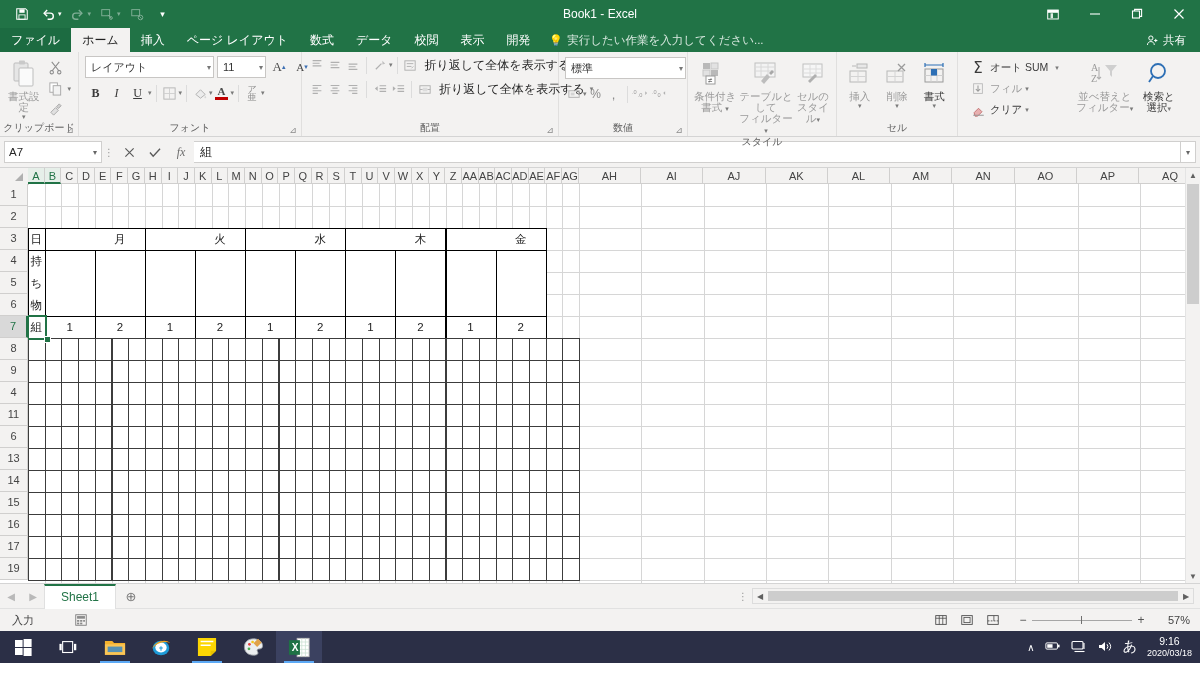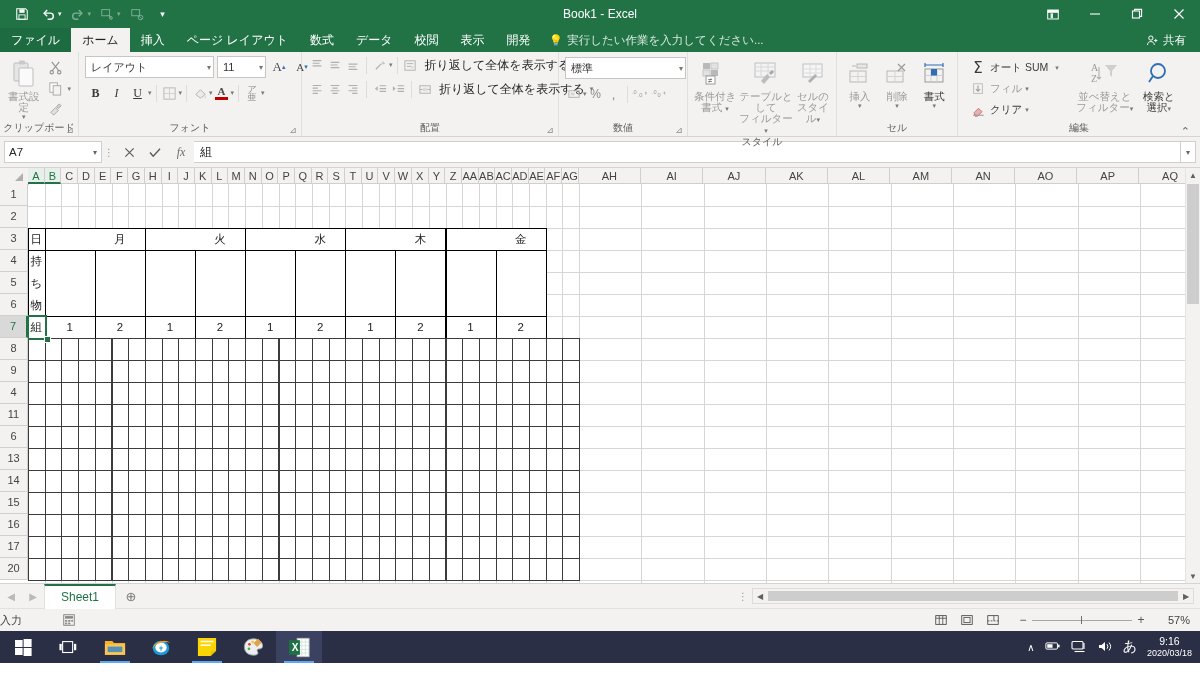--- a/index.html
+++ b/index.html
@@ -89,21 +89,21 @@
   .stab{height:23px;line-height:23px;padding:0 16px;font-size:12px;color:#217346;background:#fff;border-top:2px solid #217346;border-left:1px solid #e0e0e0;border-right:1px solid #e0e0e0;}
   .addsheet{width:30px;text-align:center;color:#777;font-size:13px;}
   .hscrollwrap{margin-left:auto;display:flex;align-items:center;gap:4px;padding-right:6px;}
   .hsdots{color:#9a9a9a;font-size:10px;}
   .hstrack{width:440px;height:14px;background:#f3f2f1;border:1px solid #dcdcdc;display:flex;align-items:center;}
   .hsleft,.hsright{width:14px;text-align:center;color:#606060;font-size:8px;}
   .hsthumb{flex:1;height:10px;background:#cdcdcd;margin:0 1px;}
 
   
   .status{height:22px;background:#f3f2f1;display:flex;align-items:center;font-size:11px;color:#444;border-top:1px solid #e1e1e1;}
-  .stxt{padding-left:0;}
+  .stxt{padding-left:12px;}
   .smacro{padding-left:40px;display:flex;align-items:center;}
   .sright{margin-left:auto;display:flex;align-items:center;gap:0px;padding-right:10px;}
   .vbtn{width:26px;height:18px;display:flex;align-items:center;justify-content:center;color:#4a4a4a;}
   .zoomslider{display:flex;align-items:center;gap:0px;margin-left:8px;}
   .zmark{width:18px;text-align:center;color:#555;font-size:12px;}
   .ztrack{width:100px;height:12px;position:relative;display:flex;align-items:center;}
   .ztrack .line{height:1px;background:#a6a6a6;width:100%;}
   .ztrack .mid{position:absolute;left:49px;top:2px;width:1px;height:8px;background:#707070;}
   .zpct{width:40px;text-align:right;font-size:11px;color:#444;}
 
@@ -582,24 +582,20 @@
         <div class="big" style="width:50px;color:#3a3a3a;">
           <div class="ic">
             <svg width="28" height="28" viewBox="0 0 28 28">
                 <circle cx="13" cy="11" r="7" fill="none" stroke="#2d6fb5" stroke-width="1.8"></circle>
                 <path d="M8 16l-4 6" stroke="#2d6fb5" stroke-width="1.8"></path>
               </svg>
           </div>
           <div class="lb">検索と</div>
           <div class="lb"><span>選択</span><span class="caret">▾</span></div>
         </div>
-      </div>
-      <div class="cap">
-        <span>編集</span>
-        <span class="dlg" style="right:10px;bottom:-1px;font-size:11px;color:#666;">⌃</span>
       </div>
     </div>
   </div>
 
   <div class="fbar">
     <div class="namebox">
       <span>A7</span>
       <span class="cv">▾</span>
     </div>
     <div class="fdots">⋮</div>
@@ -681,21 +677,21 @@
           <div class="rh" style="height: 22px; line-height: 21px;">8</div>
           <div class="rh" style="height: 22px; line-height: 21px;">9</div>
           <div class="rh" style="height: 22px; line-height: 21px;">4</div>
           <div class="rh" style="height: 22px; line-height: 21px;">11</div>
           <div class="rh" style="height: 22px; line-height: 21px;">6</div>
           <div class="rh" style="height: 22px; line-height: 21px;">13</div>
           <div class="rh" style="height: 22px; line-height: 21px;">14</div>
           <div class="rh" style="height: 22px; line-height: 21px;">15</div>
           <div class="rh" style="height: 22px; line-height: 21px;">16</div>
           <div class="rh" style="height: 22px; line-height: 21px;">17</div>
-          <div class="rh" style="height: 22px; line-height: 21px;">20</div>
+          <div class="rh" style="height: 22px; line-height: 21px;">19</div>
         </div>
       <div class="gridarea" id="gridarea">
           <div class="gl" style="left: 16.7px; top: 0px; width: 1px; height: 400px;"></div>
           <div class="gl" style="left: 33.4px; top: 0px; width: 1px; height: 400px;"></div>
           <div class="gl" style="left: 50.1px; top: 0px; width: 1px; height: 400px;"></div>
           <div class="gl" style="left: 66.8px; top: 0px; width: 1px; height: 400px;"></div>
           <div class="gl" style="left: 83.5px; top: 0px; width: 1px; height: 400px;"></div>
           <div class="gl" style="left: 100.2px; top: 0px; width: 1px; height: 400px;"></div>
           <div class="gl" style="left: 116.9px; top: 0px; width: 1px; height: 400px;"></div>
           <div class="gl" style="left: 133.6px; top: 0px; width: 1px; height: 400px;"></div>

